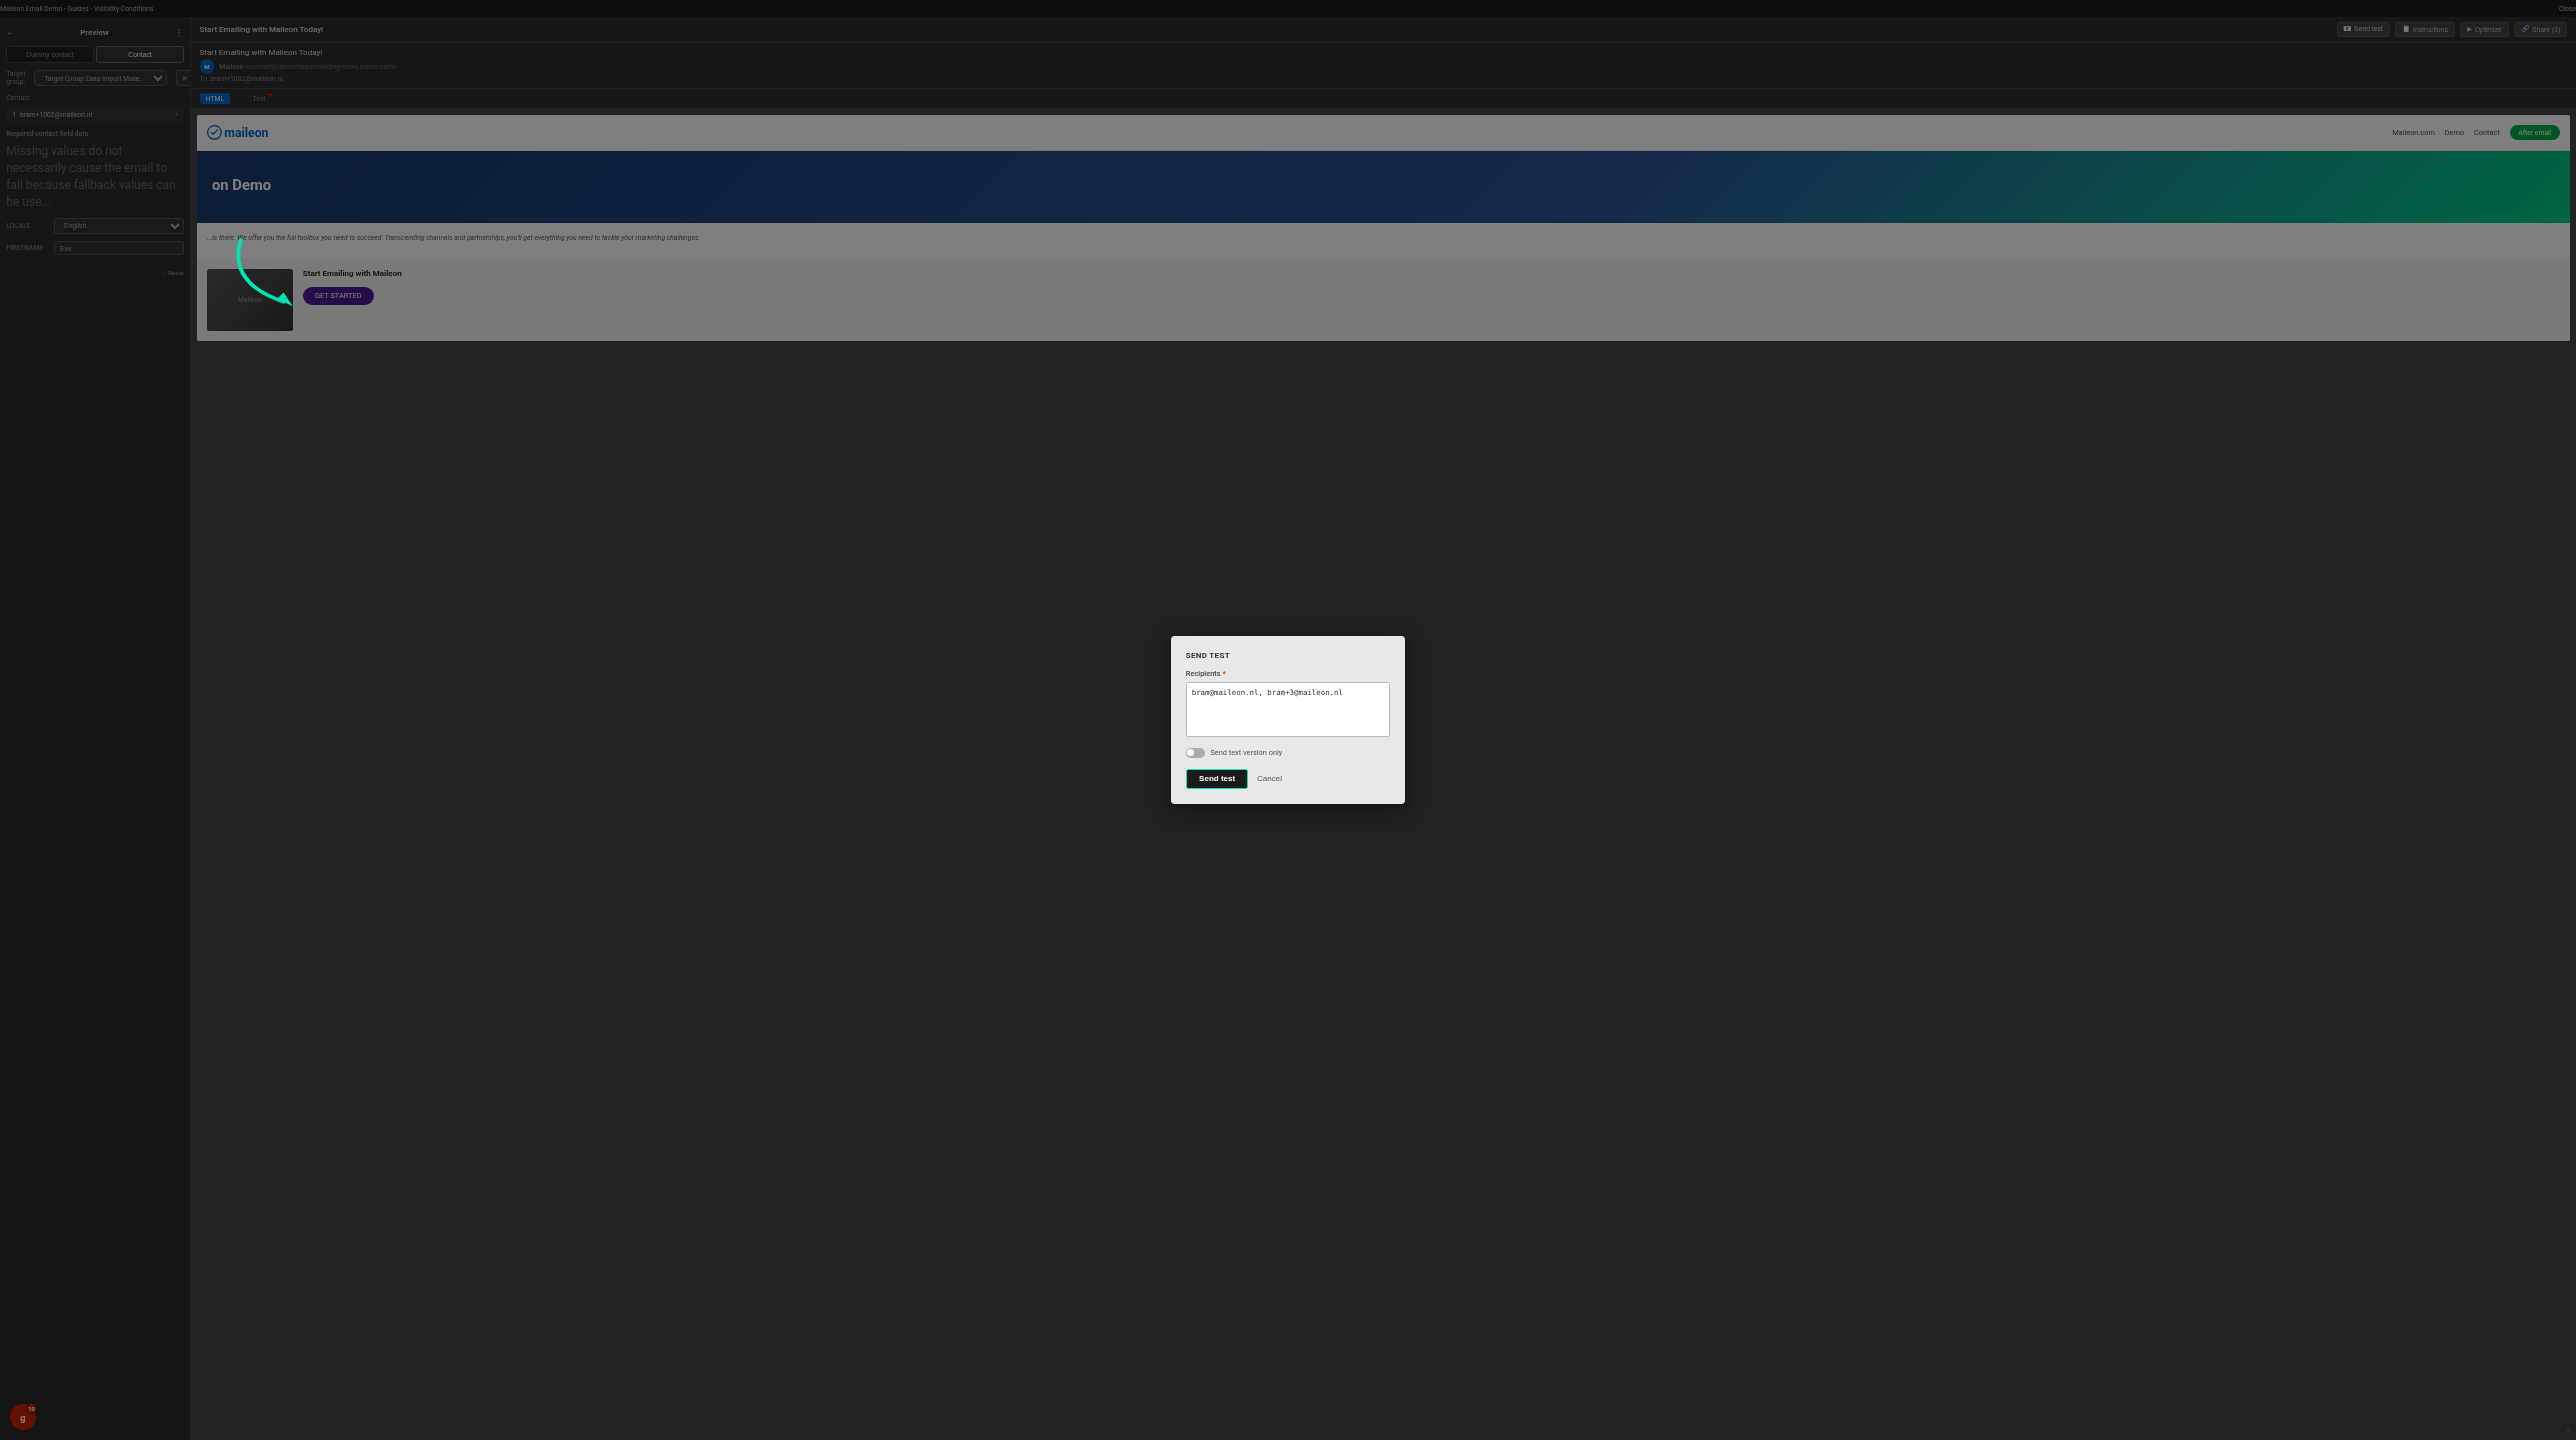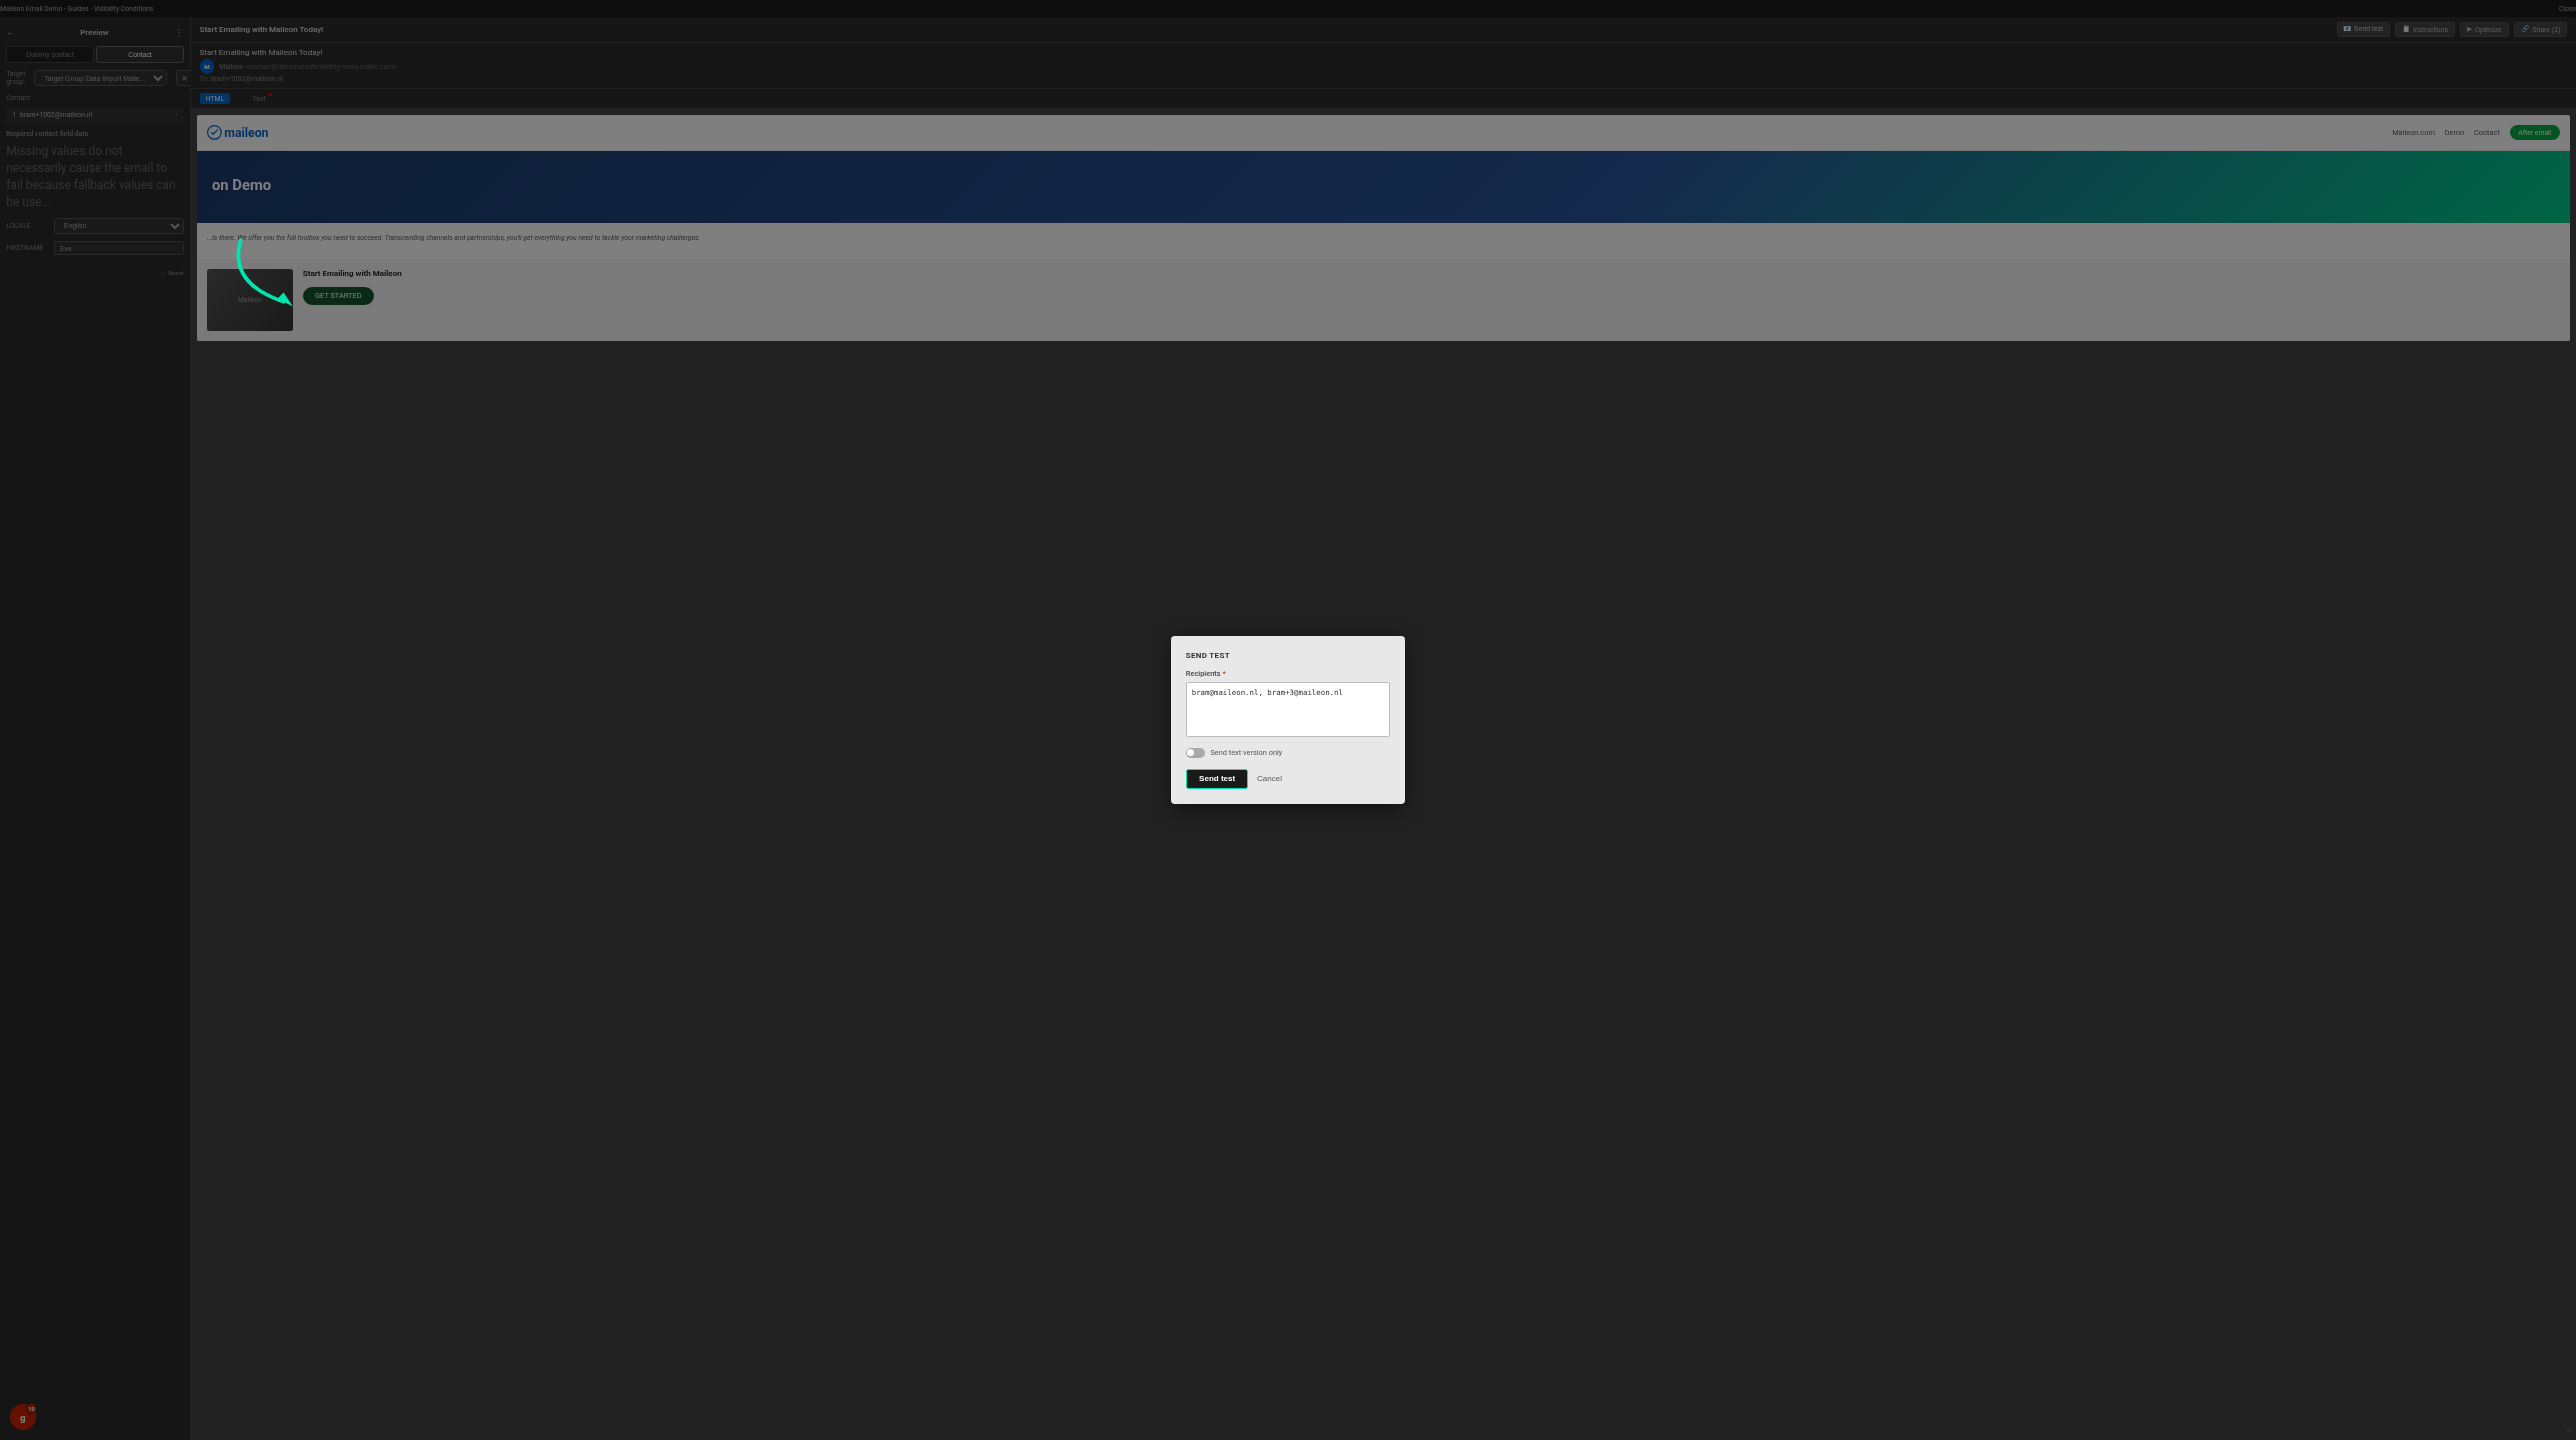--- a/index.html
+++ b/index.html
@@ -577,21 +577,21 @@
     }
 
     .card-text {
       font-size: 6.8px;
       color: #666;
       line-height: 1.5;
     }
 
     .cta-btn {
       display: inline-block;
-      background: #14532d;
+      background: #4c1d95;
       color: white;
       padding: 4.9px 12.3px;
       border-radius: 12.3px;
       font-size: 7.4px;
       margin-top: 4.9px;
     }
   </style>
 </head>
 <body>
 

